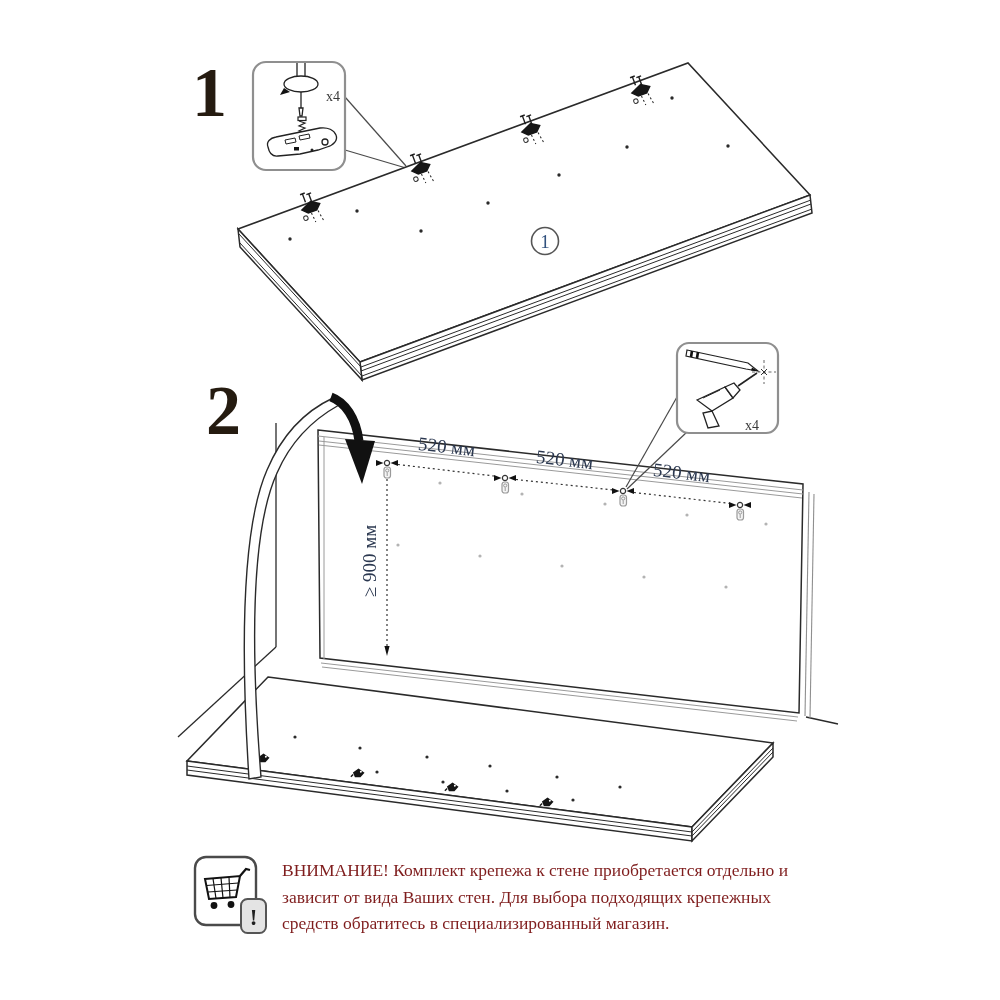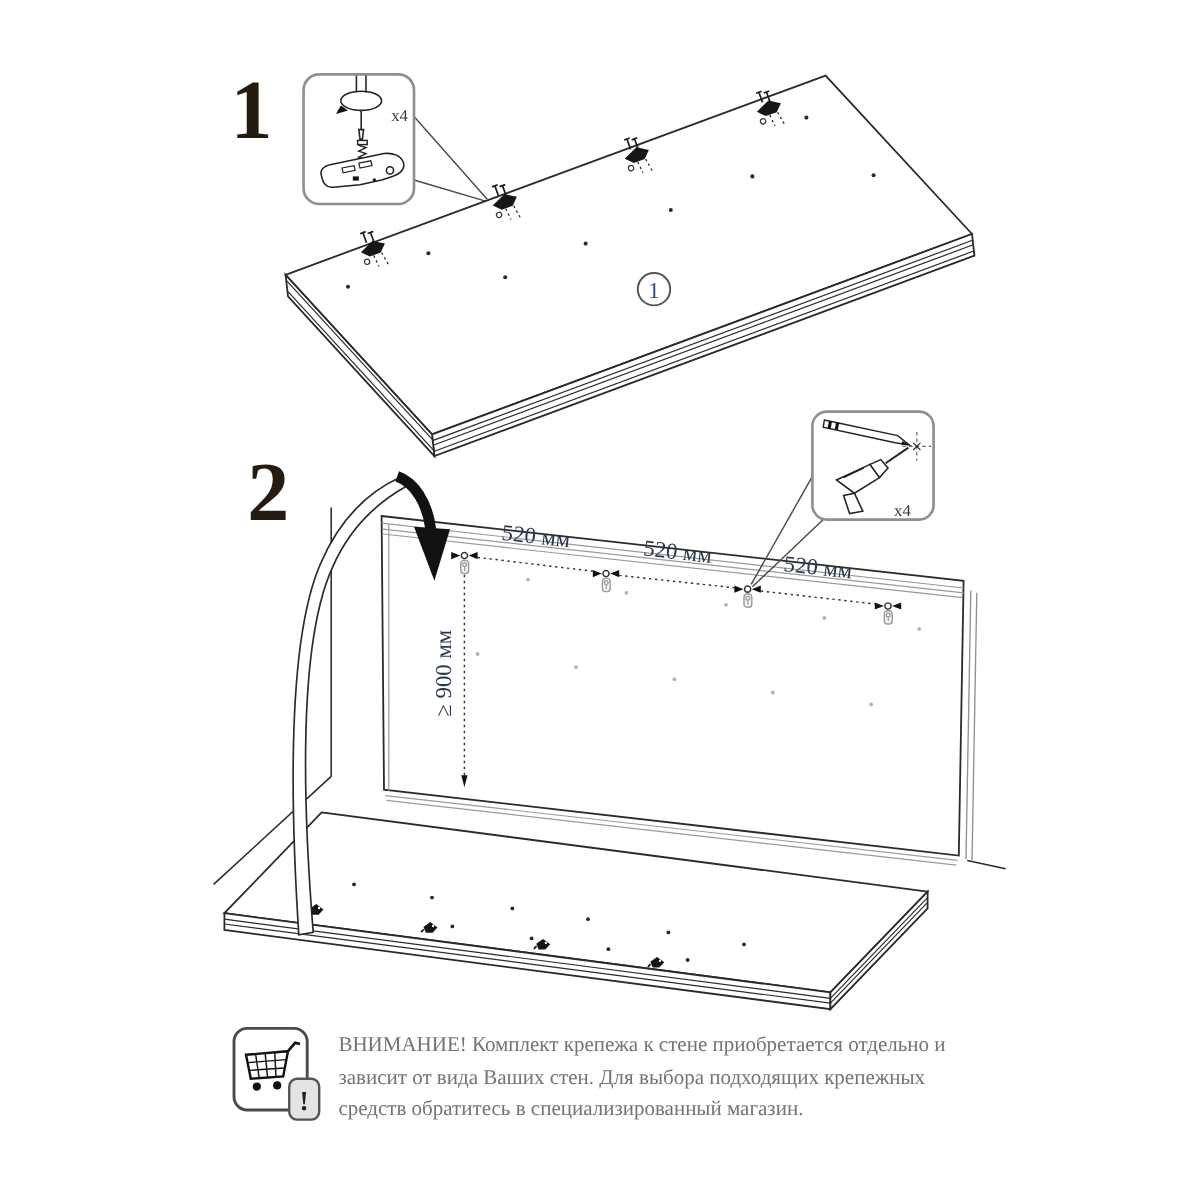--- a/index.html
+++ b/index.html
@@ -6,21 +6,21 @@
   body{
     width:1000px;height:1000px;position:relative;background:#ffffff;
     font-family:"Liberation Serif", serif;overflow:hidden;
   }
   .abs{position:absolute;}
   .step-number{
     font-family:"Liberation Serif", serif;
     font-weight:bold;color:#251b10;font-size:70px;line-height:1;
   }
   .notice-text{
-    width:522px;font-size:17.5px;line-height:1.52;color:#737373;
+    width:522px;font-size:17.5px;line-height:1.52;color:#7f1d1d;
     font-family:"Liberation Serif", serif;
   }
   svg text{font-family:"Liberation Serif", serif;}
   .dim-label{font-size:19px;fill:#2b3850;}
   .count-label{font-size:14px;fill:#3a3a3a;}
   .marker-label{font-size:19px;fill:#31517e;}
   .badge-label{font-size:23px;font-weight:bold;fill:#1f1f1f;}
 </style>
 </head>
 <body>

